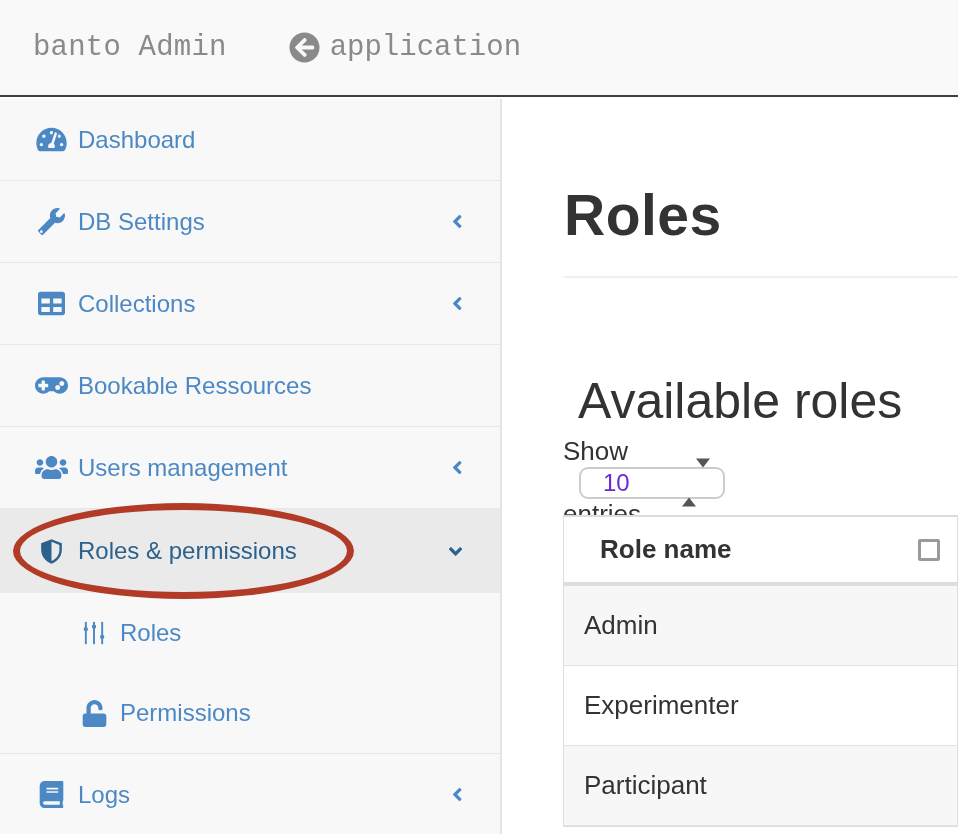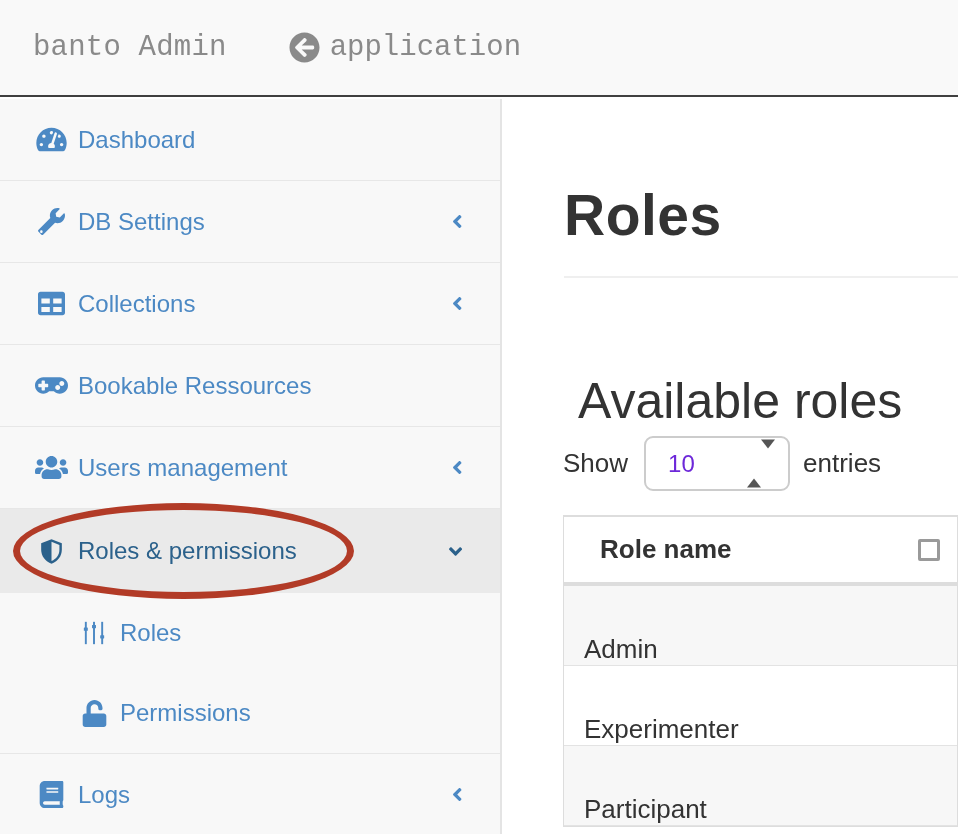--- a/index.html
+++ b/index.html
@@ -63,21 +63,21 @@
   .page-title-rule{
     position:absolute;left:60px;top:177px;right:0;height:0;
     border-top:2px solid #efefef;
   }
   .section-title{
     position:absolute;left:59px;top:262px;margin:15px;
     font-size:50px;font-weight:400;color:#333;line-height:1;
   }
   .length-row{
     position:absolute;left:59px;top:337px;height:55px;
-    display:flex;align-items:center;font-size:26px;color:#333;
+    display:flex;align-items:flex-start;font-size:26px;color:#333;flex-direction:column;
   }
   .select-box{
     width:146px;height:55px;box-sizing:border-box;margin:0 13px 0 16px;
     border:2px solid #ccc;border-radius:9px;background:#fff;
     display:flex;align-items:center;position:relative;cursor:pointer;
   }
   .select-box .sel-value{margin-left:22px;font-size:24px;color:#6d28d9;}
   .sel-arrows{position:absolute;right:13px;top:50%;transform:translateY(-50%);}
   .sel-arrows .up{width:0;height:0;border-left:7px solid transparent;border-right:7px solid transparent;border-bottom:9px solid #555;margin-bottom:4px;}
   .sel-arrows .down{width:0;height:0;border-left:7px solid transparent;border-right:7px solid transparent;border-top:9px solid #555;}
@@ -90,21 +90,21 @@
   .thead-row{
     height:69px;display:flex;align-items:center;background:#fff;
     border-bottom:4px solid #ddd;box-sizing:border-box;
   }
   .th-label{font-size:26px;font-weight:700;color:#333;margin-left:36px;}
   .th-checkbox{
     margin-left:auto;margin-right:17px;width:16px;height:16px;
     border:3px solid #9a9a9a;border-radius:2px;background:#fff;cursor:pointer;
   }
   .tbody-row{
-    height:80px;display:flex;align-items:flex-end;box-sizing:border-box;
+    height:80px;display:flex;align-items:center;box-sizing:border-box;
     border-bottom:1px solid #e3e3e3;font-size:26px;color:#333;cursor:pointer;
   }
   .tbody-row:nth-child(odd){background:#f7f7f7;}
   .tbody-row .cell{margin-left:20px;}
 </style>
 </head>
 <body>
 
 <div class="top-header">
   <div class="brand">banto Admin</div>

